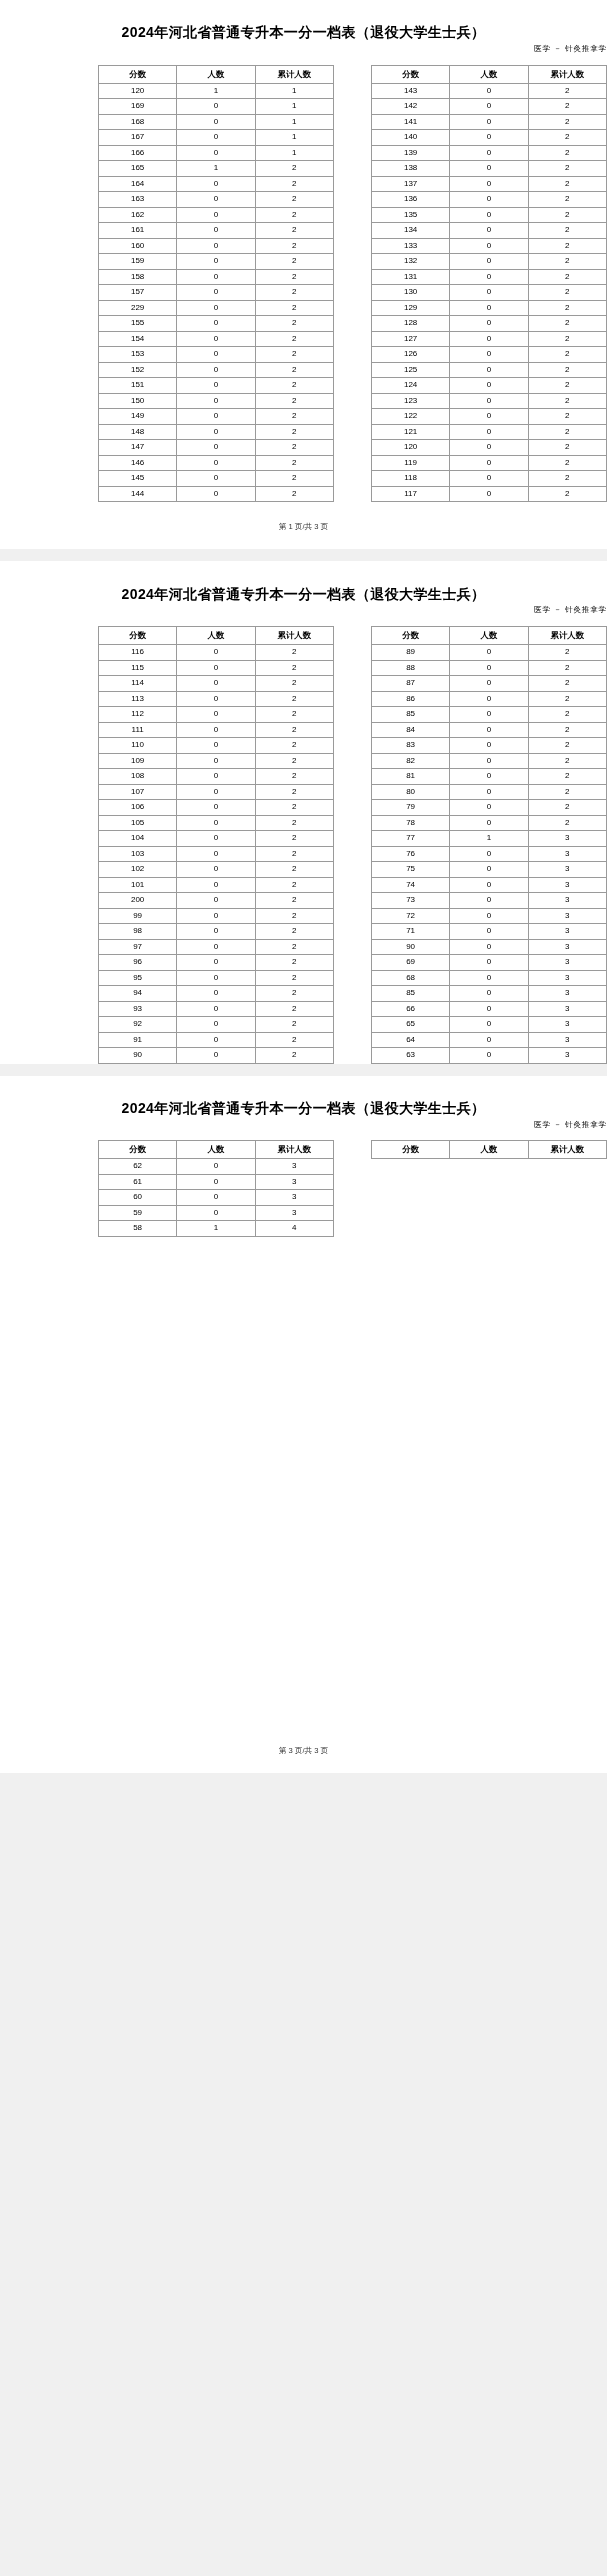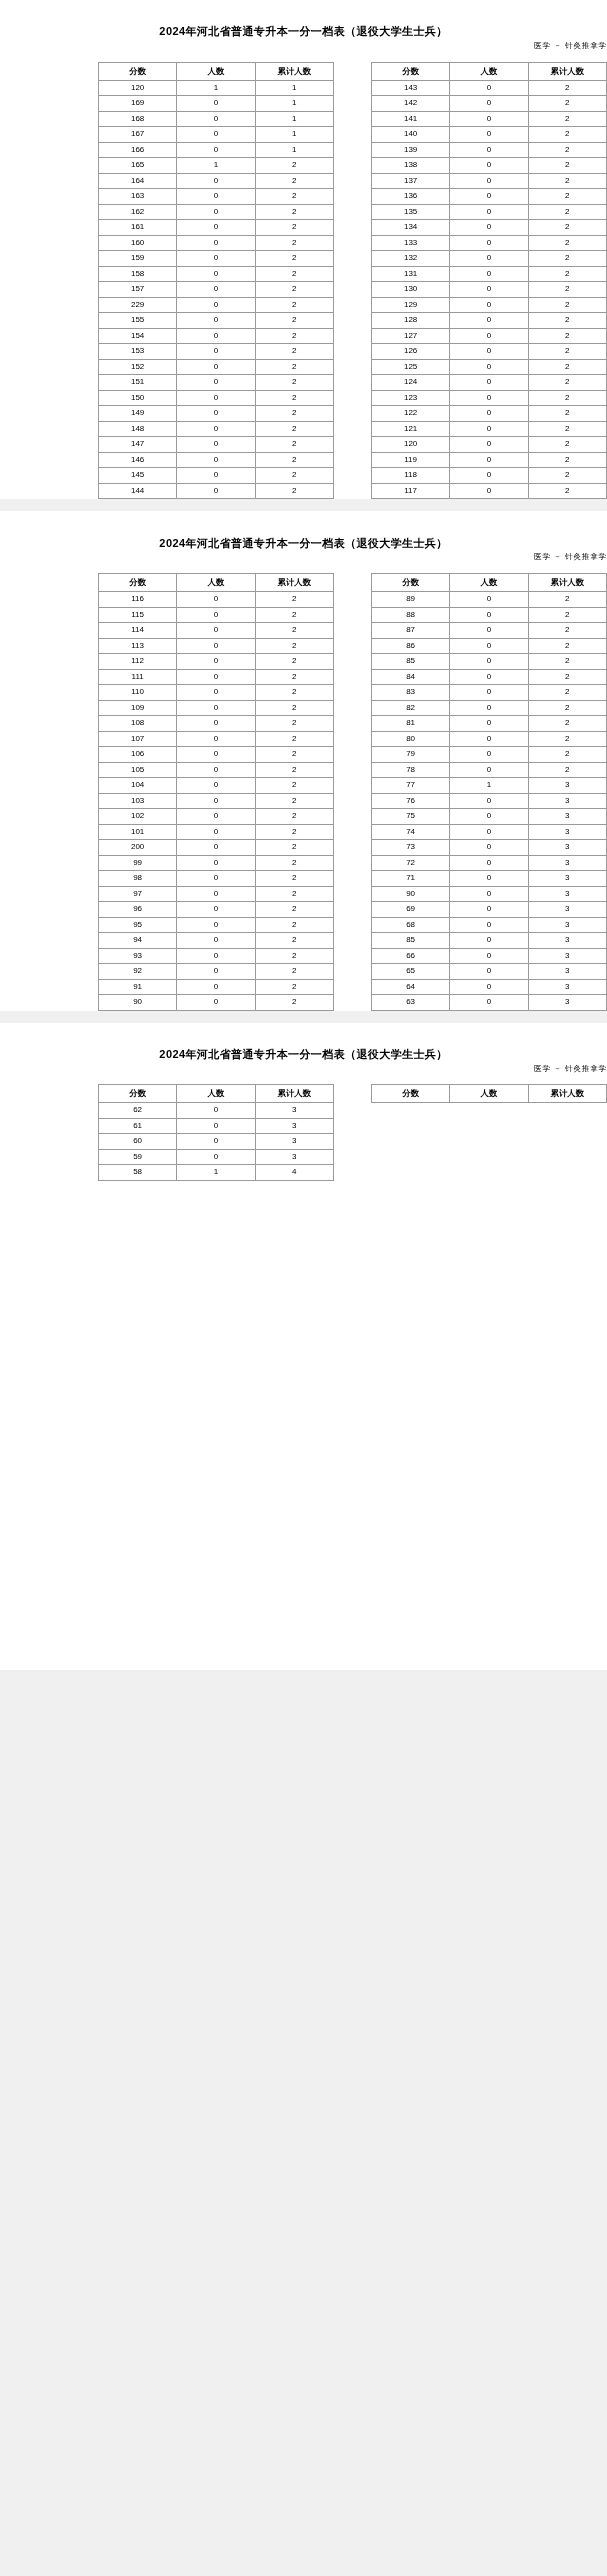--- a/index.html
+++ b/index.html
@@ -16,21 +16,21 @@
   .page {
     width: 607px;
     background: #ffffff;
     position: relative;
     box-sizing: border-box;
     padding: 13.8px 0 0 0;
     margin-bottom: 12.2px;
   }
   .page-title {
     text-align: center;
-    font-size: 11px;
+    font-size: 14px;
     font-weight: bold;
     color: #000;
     letter-spacing: 0.4px;
     margin: 10.7px 0 1.5px 0;
   }
   .page-subtitle {
     text-align: right;
     font-size: 7.6px;
     color: #000;
     margin-bottom: 10.7px;
@@ -384,20 +384,21 @@
               <td>2</td>
             </tr>
           <tr>
               <td>117</td>
               <td>0</td>
               <td>2</td>
             </tr>
         </tbody>
       </table>
     </div>
+    <div class="page-footer">第 1 页/共 3 页</div>
   </div>
 
   <div class="page">
     <div class="page-title">2024年河北省普通专升本一分一档表（退役大学生士兵）</div>
     <div class="page-subtitle">医学 － 针灸推拿学</div>
     <div class="tables-row">
       <table class="score-table">
         <colgroup>
             <col class="c1">
             <col class="c2">
@@ -759,16 +760,17 @@
           <tr>
             <th>分数</th>
             <th>人数</th>
             <th>累计人数</th>
           </tr>
         </thead>
         <tbody></tbody>
       </table>
     </div>
     <div class="empty-fill"></div>
+    <div class="page-footer">第 3 页/共 3 页</div>
   </div>
 
 </div>
 
 
 </body></html>

